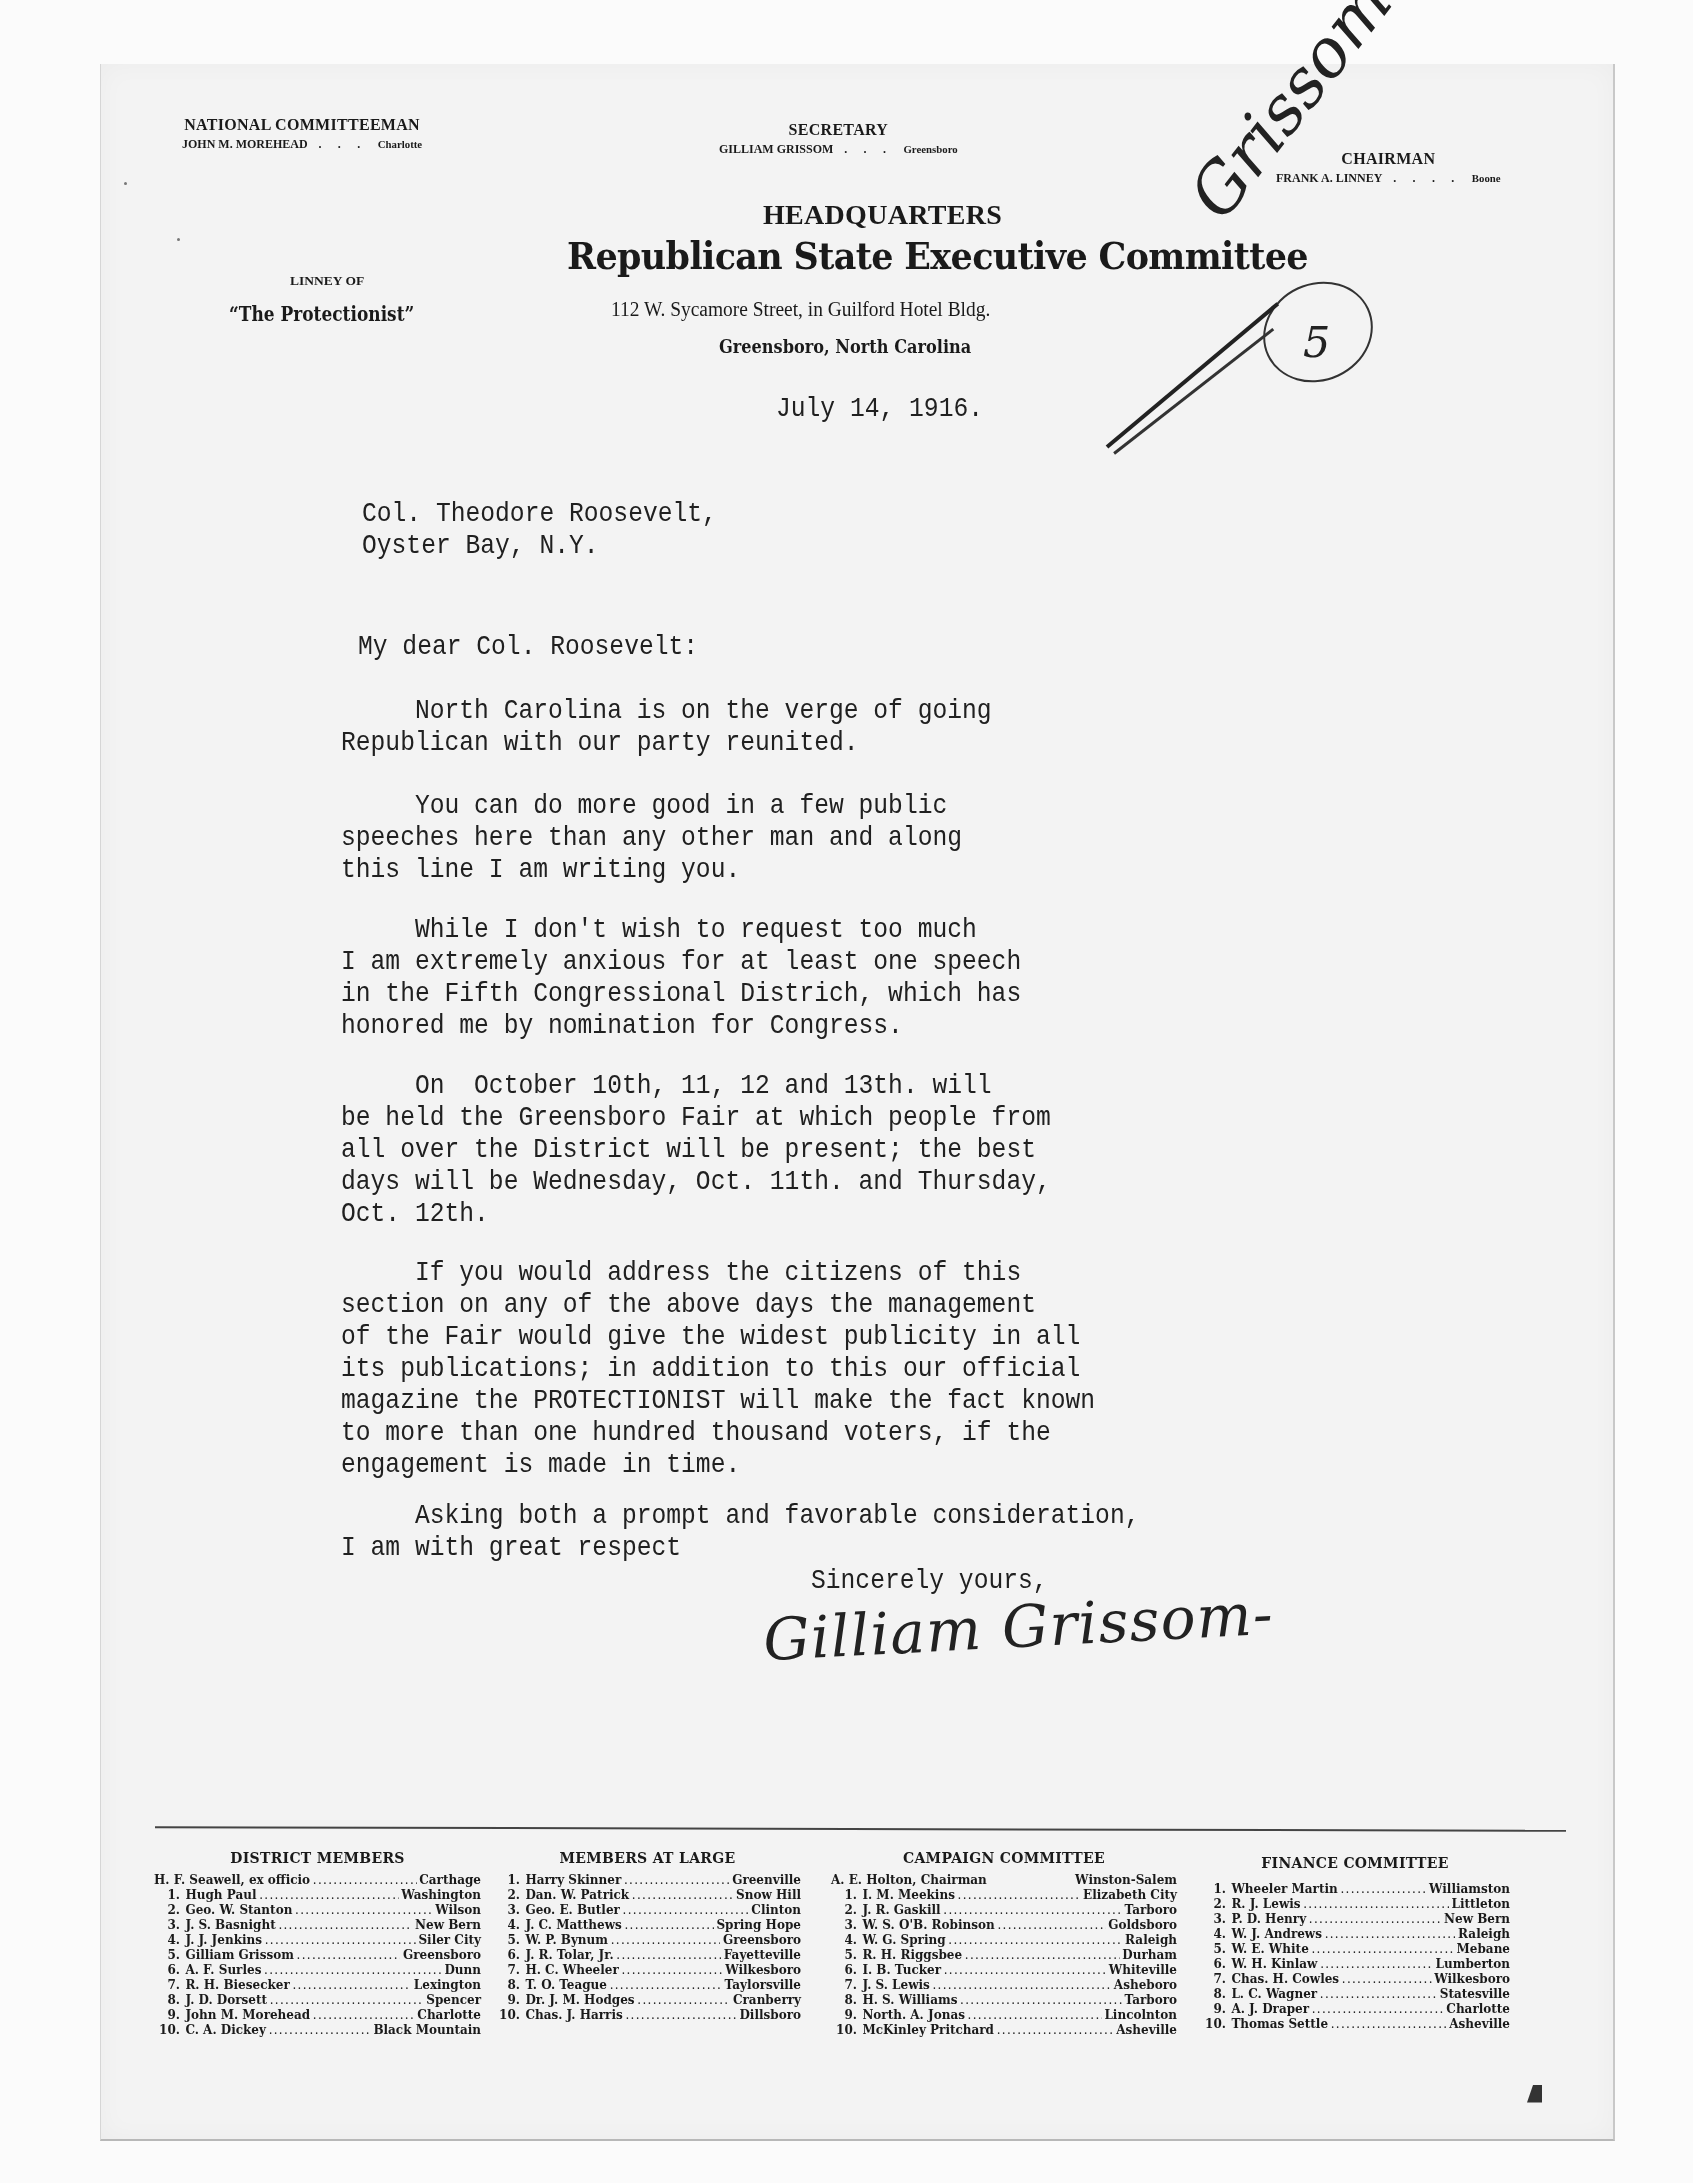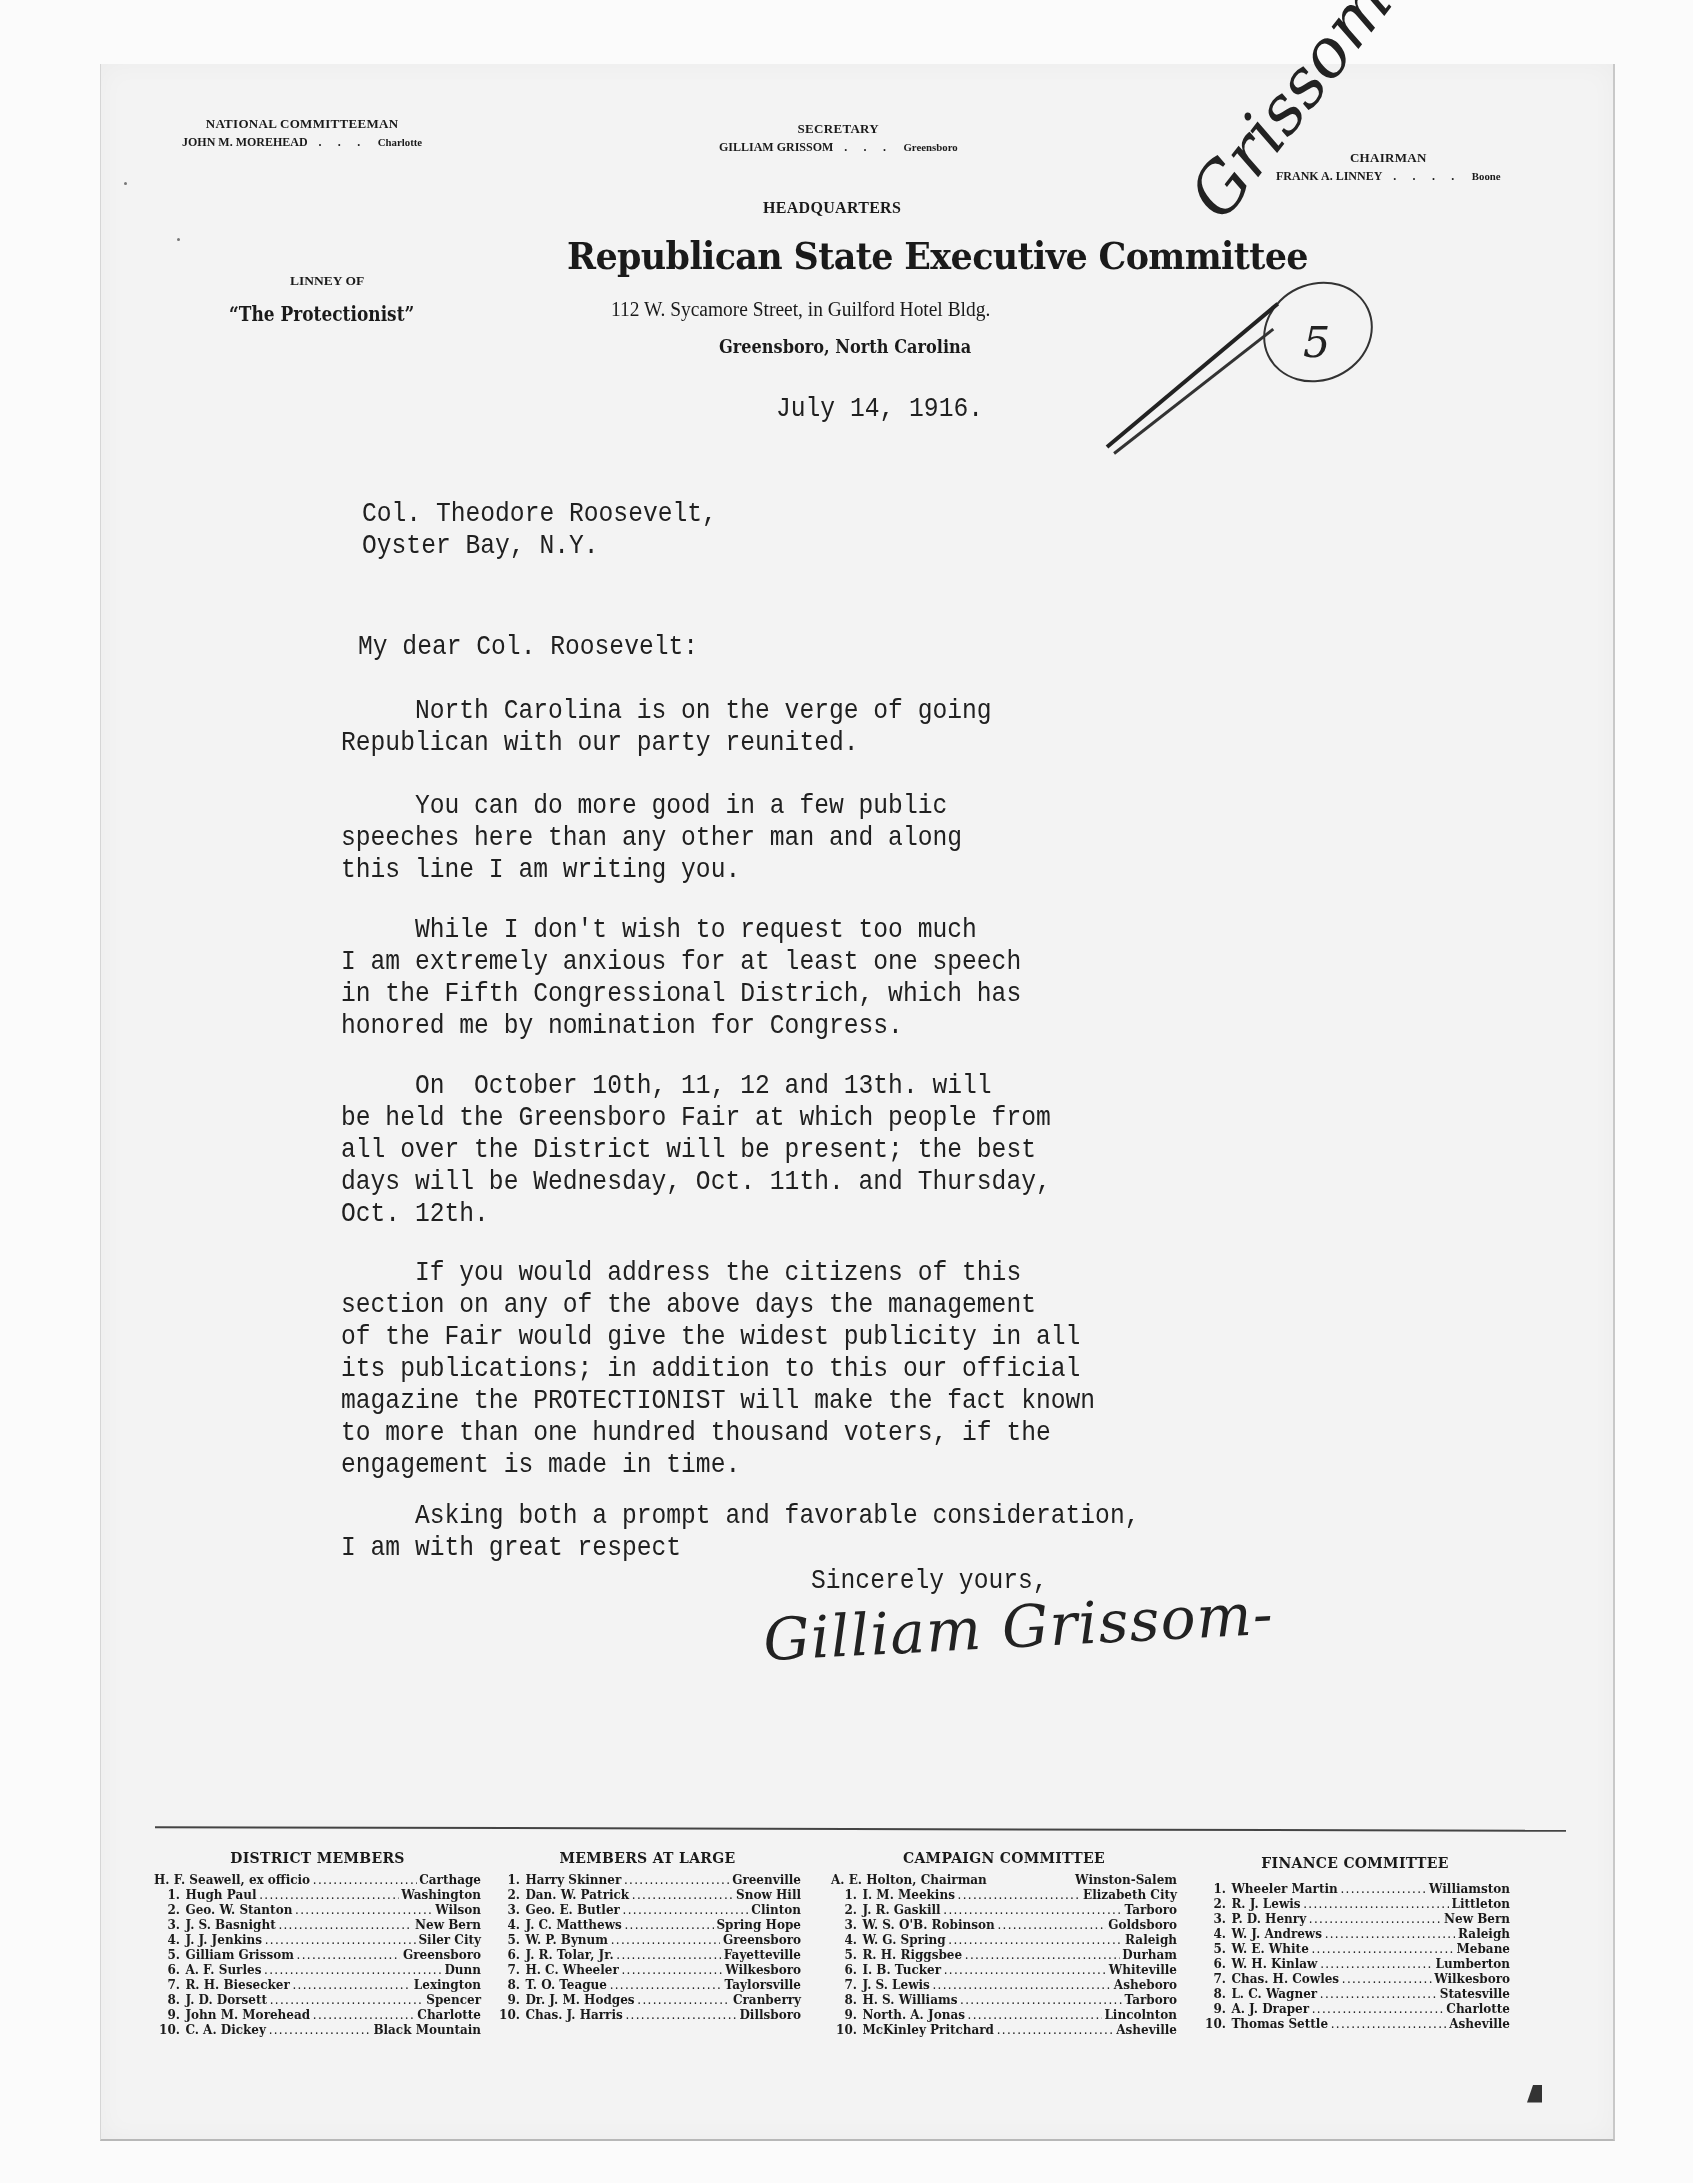--- a/index.html
+++ b/index.html
@@ -7,26 +7,26 @@
     width:1693px; height:2183px; background:#fbfbfb; position:relative; overflow:hidden;
     font-family:"Liberation Serif", serif; color:#1a1a1a;
   }
   .paper {
     position:absolute; left:100px; top:64px; width:1512px; height:2075px;
     background:#f3f3f3; border-left:1.3px solid #d6d6d6; border-right:2px solid #c8c8c8;
     border-bottom:2px solid #b8b8b8;
     box-shadow: inset 0 0 27px rgba(0,0,0,0.03);
   }
   .hdr-block { position:absolute; text-align:center; font-weight:bold; font-family:"Liberation Serif", serif; }
-  .hdr-block .role { font-size:13px; letter-spacing:0.3px; }
+  .hdr-block .role { font-size:16px; letter-spacing:0.3px; }
   .hdr-block .person { font-size:12px; margin-top:2.7px; white-space:nowrap; }
   .hdr-block .person .town { font-weight:bold; font-size:10.8px; margin-left:10.8px; }
   .hdr-block .person .dots { letter-spacing:6.7px; margin-left:10.8px; }
 
-  .hq { position:absolute; left:763px; top:199px; font-size:16px; font-weight:bold; letter-spacing:0.3px; }
+  .hq { position:absolute; left:763px; top:199px; font-size:28px; font-weight:bold; letter-spacing:0.3px; }
   .committee { position:absolute; left:567px; top:233px; font-size:38px; font-weight:bold; font-family:"DejaVu Serif", serif; letter-spacing:-0.7px; transform:scaleX(0.92); transform-origin:left; white-space:nowrap; }
   .address { position:absolute; left:611px; top:297px; font-size:21.6px; transform:scaleX(0.9); transform-origin:left; white-space:nowrap; }
   .city { position:absolute; left:719px; top:335px; font-size:19px; font-weight:bold; font-family:"DejaVu Serif", serif; transform:scaleX(0.85); transform-origin:left; white-space:nowrap; }
   .office-of { position:absolute; left:290px; top:273px; font-size:13.5px; font-weight:bold; }
   .protectionist { position:absolute; left:229px; top:302px; font-size:20px; font-weight:bold; font-family:"DejaVu Serif", serif; transform:scaleX(0.85); transform-origin:left; white-space:nowrap; }
 
   .tw { font-family:"Liberation Mono", monospace; font-size:28px; color:#202020; position:absolute; white-space:pre; line-height:32px; transform:scaleX(0.88); transform-origin:left; }
   .date { left:776px; top:393px; }
   .addr1 { left:362px; top:498px; }
   .salut { left:358px; top:631px; }

